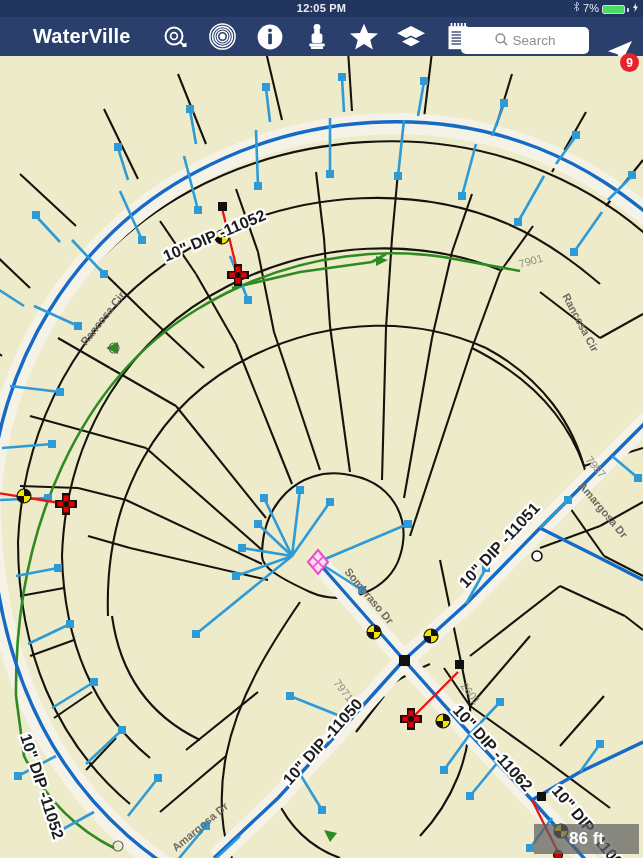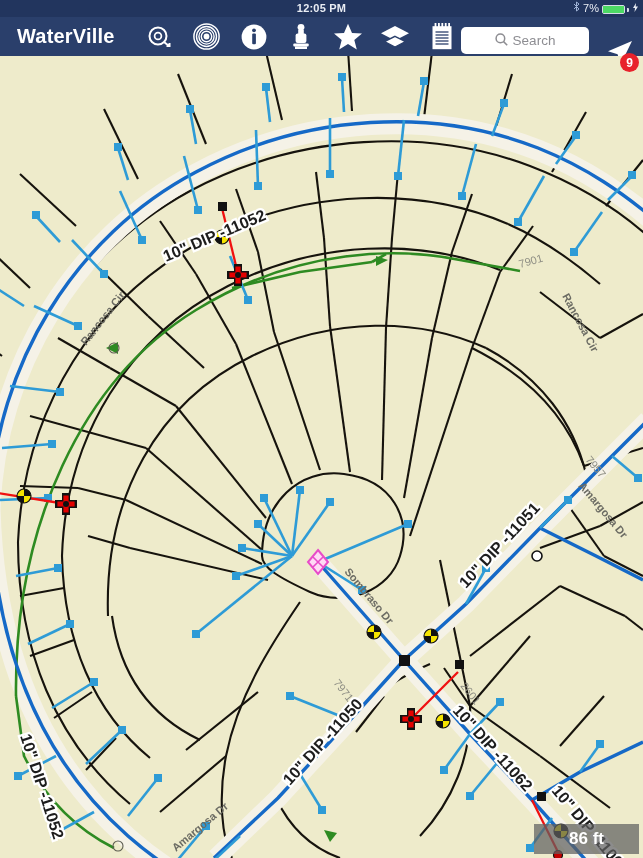--- a/index.html
+++ b/index.html
@@ -20,21 +20,21 @@
   .batt-pct{ font-size:11px; }
   .batt-shell{ display:inline-block; width:23px; height:9px; border:1px solid #D6DCE7; border-radius:2px; position:relative; top:1px;}
   .batt-fill{ display:block; height:100%; background:#4CD964; width:100%;}
   .batt-cap{ display:inline-block; width:2px; height:4px; background:#D6DCE7; border-radius:0 1px 1px 0; position:relative; top:1px; left:-1px;}
 
   
   #header{
     position:absolute; top:17px; left:0; width:643px; height:39px;
     background:#2A3F6B; display:flex; align-items:center;
   }
-  #apptitle{ color:#fff; font-size:20px; font-weight:bold; margin-left:17px; letter-spacing:.2px;}
+  #apptitle{ color:#fff; font-size:20px; font-weight:bold; margin-left:33px; letter-spacing:.2px;}
   #toolbar{ display:flex; align-items:center; gap:17px; margin-left:30px; }
   .tb-ico{ width:30px; height:30px; display:flex; align-items:center; justify-content:center; cursor:pointer;}
   .tb-ico svg{ display:block; }
   #searchbox{
     position:absolute; left:461px; top:10px; width:128px; height:27px;
     background:#fff; border-radius:5px; display:flex; align-items:center; justify-content:center; gap:5px;
   }
   #searchbox .s-lbl{ color:#8D8D92; font-size:13.5px; }
   #navarrow{ position:absolute; right:9px; top:22px; width:28px; height:28px; display:flex; align-items:center; justify-content:center;}
 

